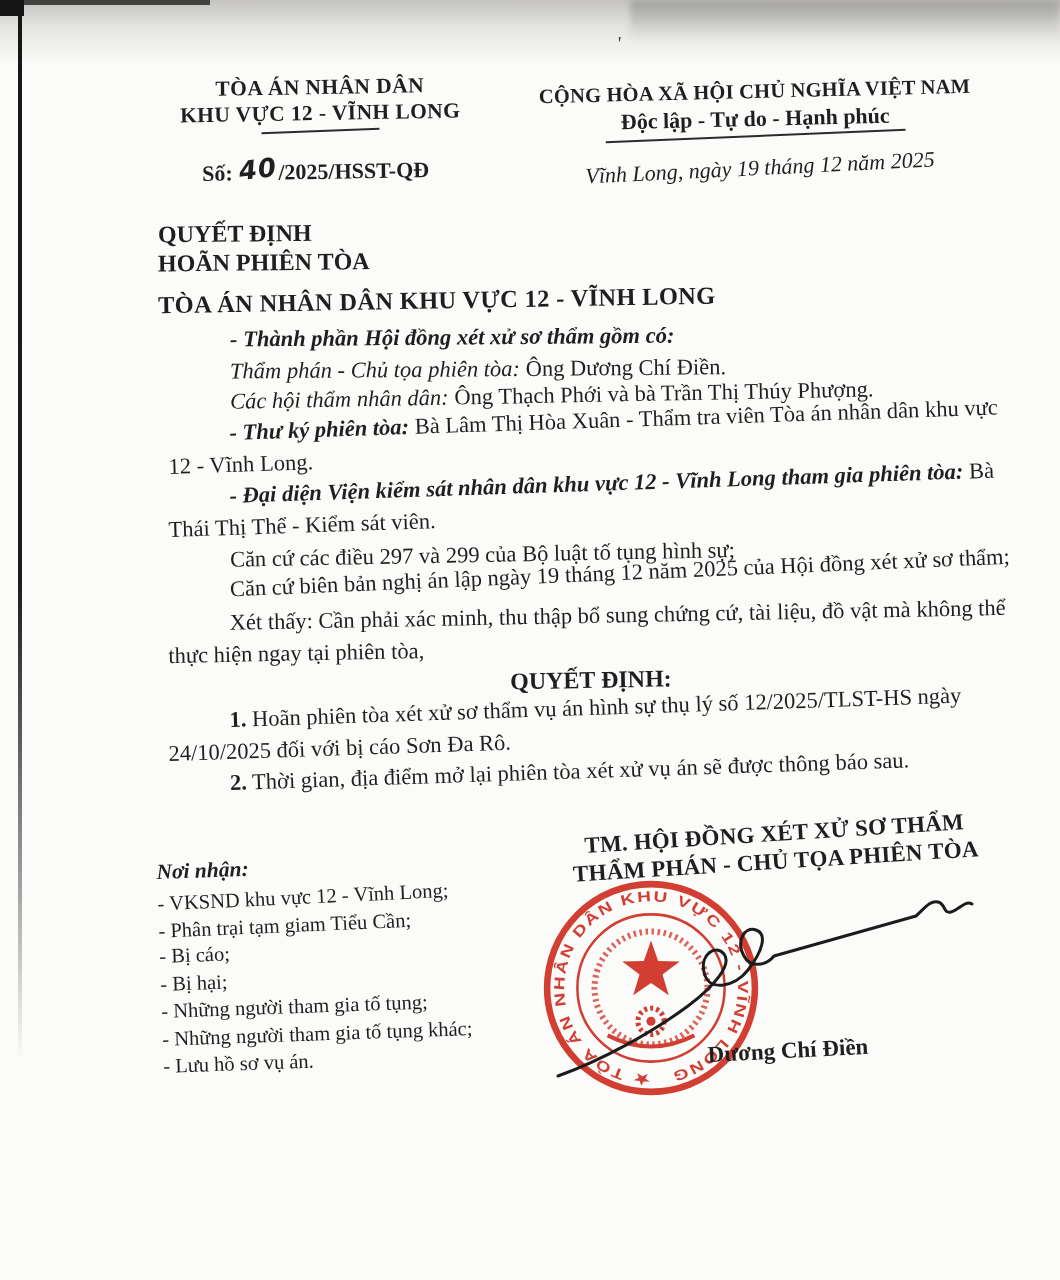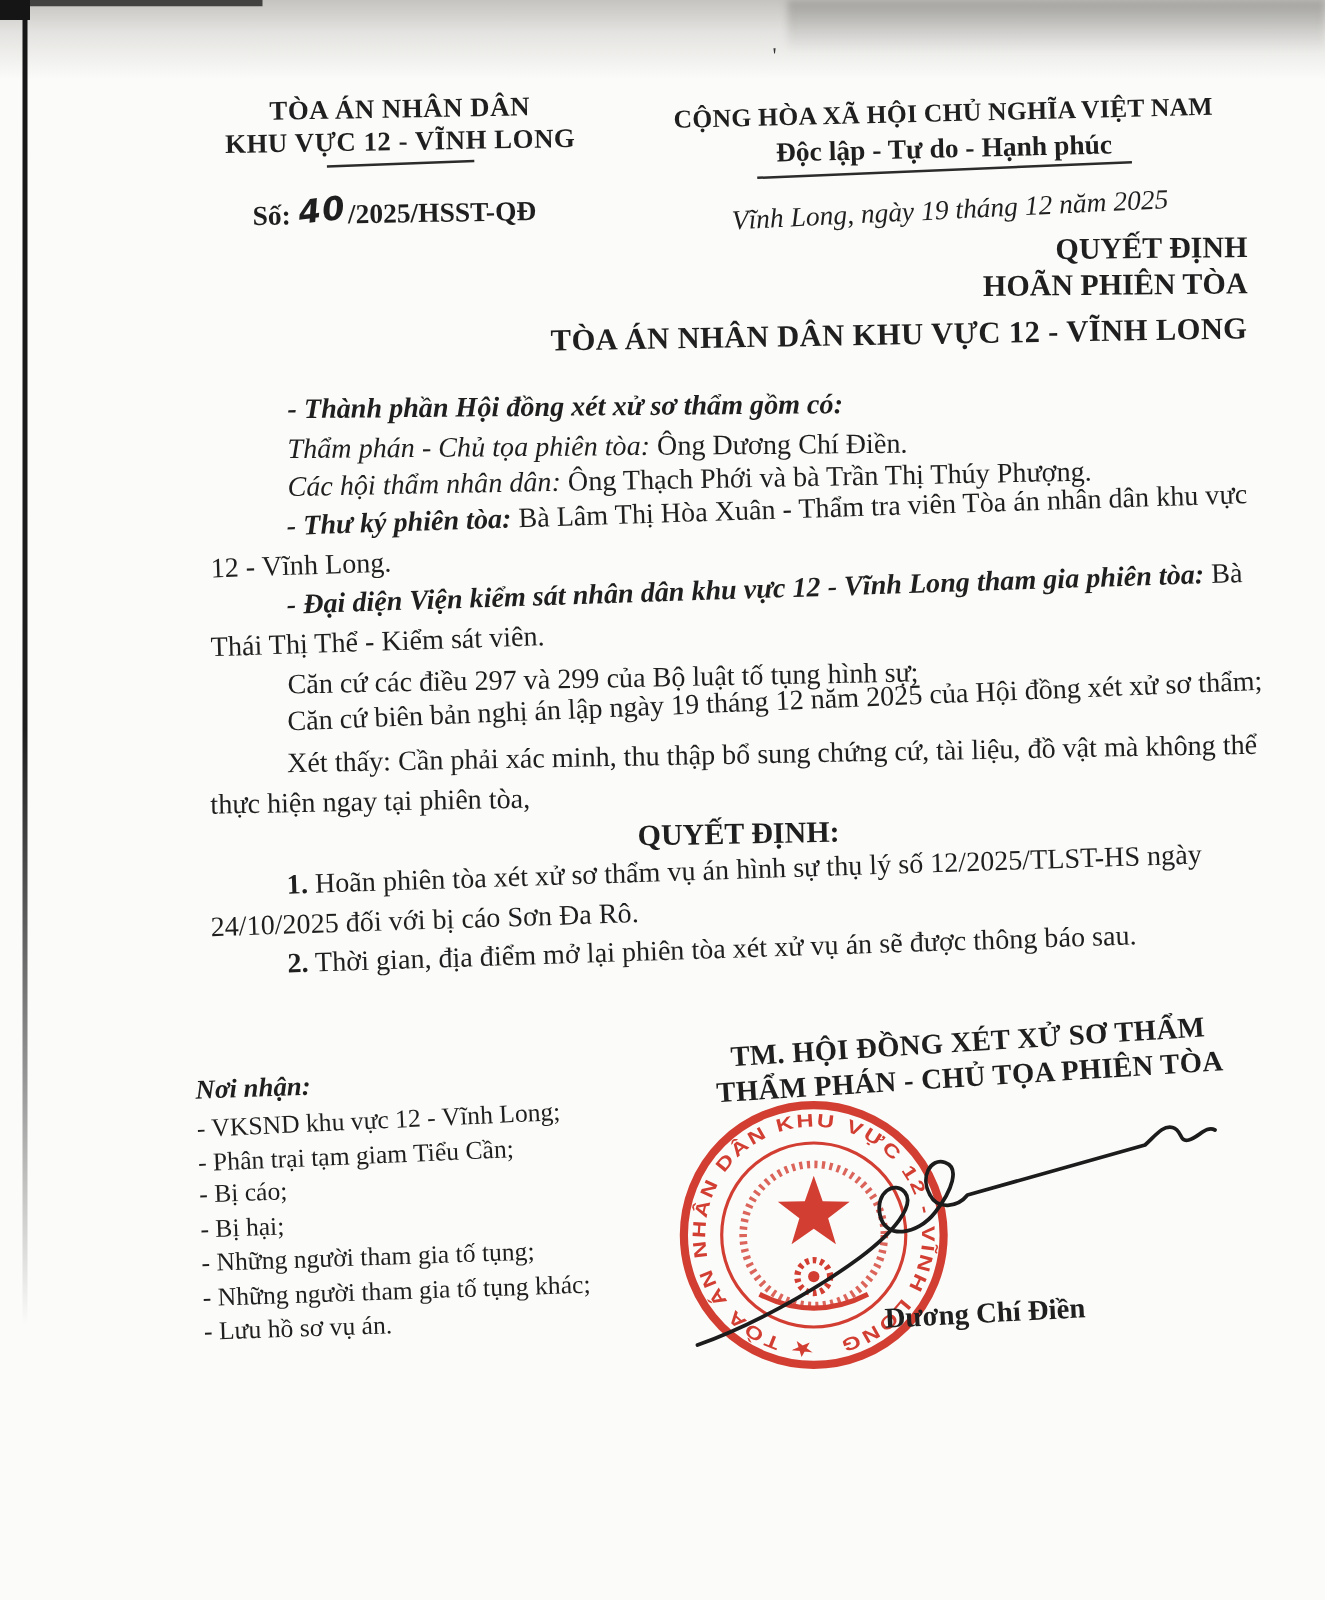--- a/index.html
+++ b/index.html
@@ -28,27 +28,27 @@
   .handwritten{display:inline-block;font-family:"DejaVu Sans",sans-serif;font-style:italic;font-weight:bold;
     font-size:26px;transform:rotate(-6deg) translateY(-2px);letter-spacing:1px;margin:0 1px;}
   .hdr-right{position:absolute;left:538px;top:80px;width:434px;text-align:center;transform:rotate(-1.4deg);}
   .nh1{font-weight:bold;font-size:20.5px;letter-spacing:.2px;}
   .nh2{font-weight:bold;font-size:22px;margin-top:3px;}
   .hr-long{margin:3px auto 0;width:300px;border-top:2.5px solid #2b2b2b;transform:rotate(-1deg);}
   .dateline{position:absolute;left:572px;top:155px;width:376px;text-align:center;
     font-style:italic;font-size:22px;transform:rotate(-2.8deg);}
 
   
-  .title{position:absolute;left:170px;top:190px;width:840px;text-align:right;transform:translateX(-12px);}
+  .title{position:absolute;left:170px;top:217px;width:840px;text-align:left;transform:translateX(-12px);}
   .t1{font-weight:bold;font-size:24px;transform:rotate(-.6deg);}
   .t2{font-weight:bold;font-size:24px;margin-top:2px;transform:rotate(-.6deg);}
   .t3{font-weight:bold;font-size:24.5px;margin-top:11px;transform:rotate(-1deg);letter-spacing:.3px;}
 
   
-  .body{position:absolute;left:168px;top:312px;width:846px;font-size:22.5px;line-height:1.4;}
+  .body{position:absolute;left:168px;top:324px;width:846px;font-size:22.5px;line-height:1.4;}
   .body p{margin:0;text-indent:62px;transform-origin:0 50%;}
   .bi{font-weight:bold;font-style:italic;}
   .lab-i{font-style:italic;}
   .lab-bi{font-weight:bold;font-style:italic;}
   .pnum{font-weight:bold;}
   .heading{text-align:center;font-weight:bold;font-size:24px;text-indent:0 !important;margin:1px 0 !important;}
   .r05{transform:rotate(-.5deg);}
   .r1{transform:rotate(-1.1deg);}
   .r2{transform:rotate(-1.9deg);}
   .r3{transform:rotate(-2.4deg);}

